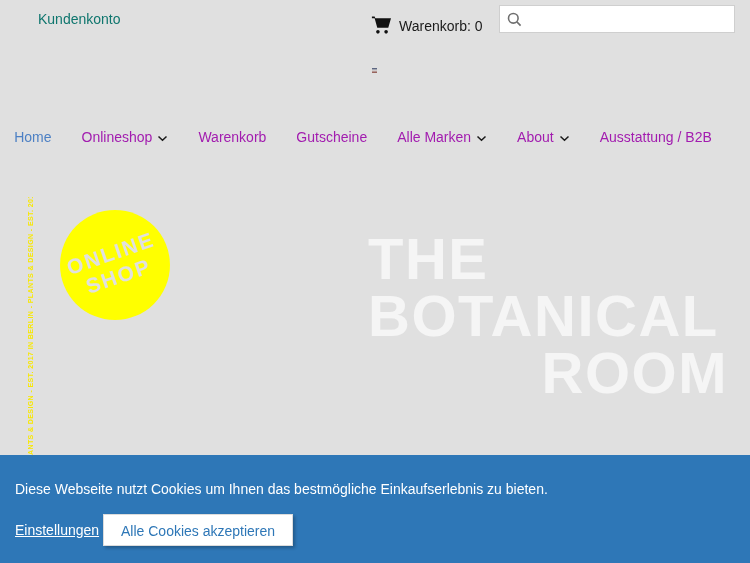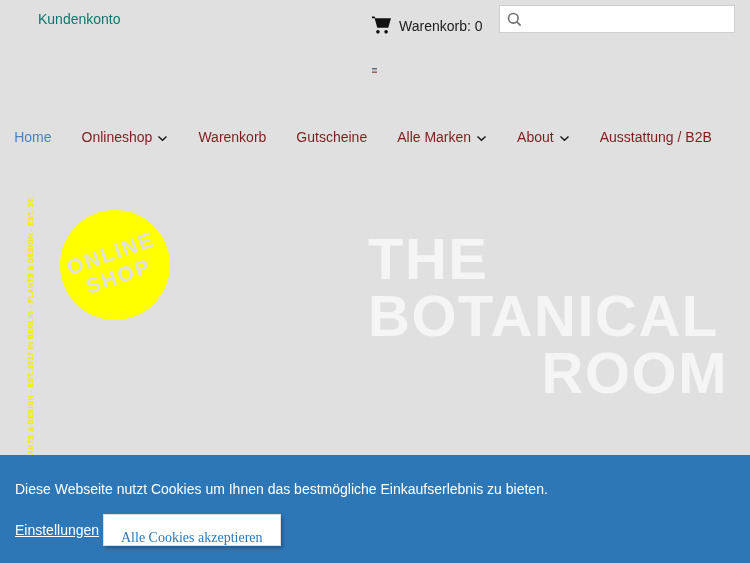--- a/index.html
+++ b/index.html
@@ -21,21 +21,21 @@
   }
   .tiny-logo{
     position:absolute;left:372px;top:68px;width:5px;height:5px;
     background:linear-gradient(180deg,#3a4668 0%,#d8d8d8 45%,#8a4a42 100%);
   }
   
   .nav{
     position:absolute;top:129px;left:0;width:750px;box-sizing:border-box;padding-right:24px;
     display:flex;justify-content:center;align-items:center;gap:30px;font-size:14px;
   }
-  .nav-item{display:flex;align-items:center;gap:5px;cursor:pointer;white-space:nowrap;color:#7f1d1d;}
+  .nav-item{display:flex;align-items:center;gap:5px;cursor:pointer;white-space:nowrap;color:#a21caf;}
   .nav-item.active{color:#4d80c4;}
   .chev{display:inline-block;line-height:0;margin-top:2px;}
   
   .hero{position:absolute;left:0;top:180px;width:750px;height:275px;}
   .vtext-wrap{position:absolute;left:27px;top:17px;width:10px;height:258px;overflow:hidden;}
   .vtext{
     position:absolute;left:0;top:258px;transform:rotate(-90deg);transform-origin:0 0;
     white-space:nowrap;font-size:7px;font-weight:bold;letter-spacing:0.4px;color:#f8e800;
   }
   .shop-badge{
@@ -49,22 +49,22 @@
   .hero-title{
     position:absolute;left:368px;top:50px;width:360px;
     font-weight:700;font-size:58px;line-height:57px;letter-spacing:1.5px;color:#f5f5f5;
   }
   .hero-title .line3{text-align:right;}
   
   .cookie-banner{position:absolute;left:0;top:455px;width:750px;height:108px;background:#2e77b7;color:#ffffff;}
   .cookie-msg{position:absolute;left:15px;top:26px;font-size:14px;}
   .cookie-settings{position:absolute;left:15px;top:67px;font-size:14px;color:#ffffff;text-decoration:underline;cursor:pointer;}
   .cookie-accept{
-    position:absolute;left:103px;top:59px;height:32px;padding:15px 17px;
-    background:#ffffff;color:#2e77b7;font-size:14px;font-family:Liberation Serif, serif;
+    position:absolute;left:103px;top:59px;height:32px;padding:8px 17px;
+    background:#ffffff;color:#2e77b7;font-size:14px;font-family:Liberation Sans, sans-serif;
     border:1px solid #dcdcdc;box-shadow:2px 2px 3px rgba(0,0,0,0.25);cursor:pointer;
   }
 </style>
 </head>
 <body>
 
 <div class="page">
 
   <a class="account-link">Kundenkonto</a>
 

